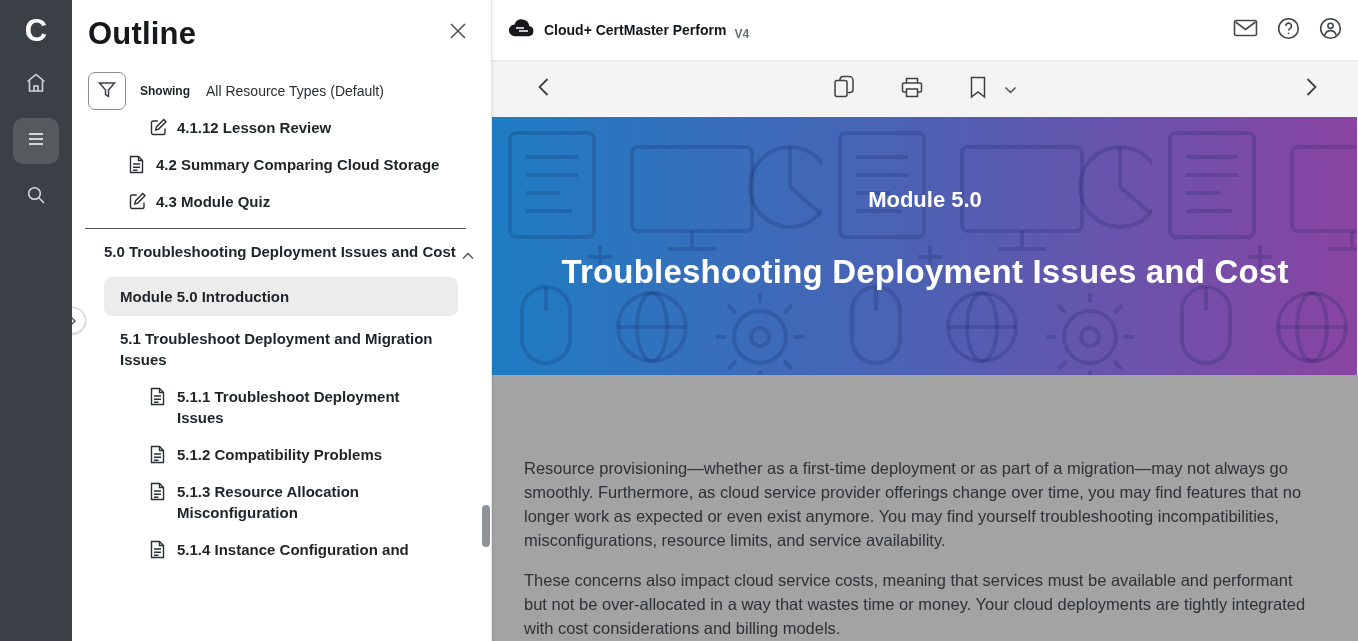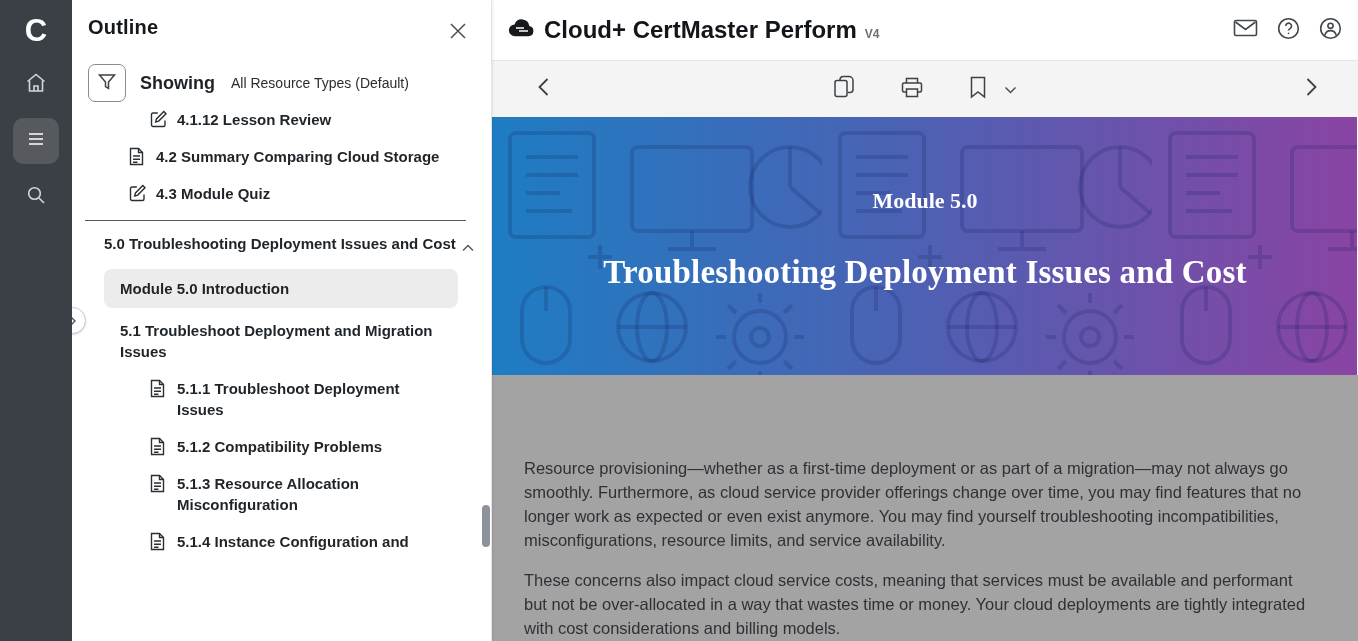--- a/index.html
+++ b/index.html
@@ -16,26 +16,26 @@
     border-radius:10px; margin-top:10px; cursor:pointer; }
   .rail-btn.selected { background:#56595e; }
   .rail-btn svg { stroke:#d3d6d8; }
 
   
   .outline { width:420px; flex:0 0 420px; background:#fff; position:relative;
     border-right:1px solid #e3e4e6; box-shadow:1px 0 3px rgba(0,0,0,.07); z-index:2;
     display:flex; flex-direction:column; }
   .outline-head { display:flex; align-items:flex-start; justify-content:space-between;
     padding:16px 24px 0 16px; }
-  .outline-title { font-size:20px; font-weight:bold; color:#15181c; letter-spacing:.2px; }
+  .outline-title { font-size:31px; font-weight:bold; color:#15181c; letter-spacing:.2px; }
   .close-btn { margin-top:6px; cursor:pointer; }
   .filter-row { display:flex; align-items:center; padding:20px 16px 0 16px; }
   .filter-btn { width:38px; height:38px; border:1px solid #888d92; border-radius:7px;
     display:flex; align-items:center; justify-content:center; background:#fff; cursor:pointer; }
-  .filter-showing { font-size:18px; font-weight:bold; color:#1f2328; margin-left:14px; }
+  .filter-showing { font-size:12px; font-weight:bold; color:#1f2328; margin-left:14px; }
   .filter-value { font-size:14px; color:#2a2e33; margin-left:16px; }
 
   .tree { margin-top:7px; flex:1; overflow:hidden; position:relative; }
   .row { display:flex; align-items:flex-start; margin-bottom:16px; cursor:pointer;
     font-size:15px; font-weight:bold; color:#1f2429; line-height:21px; }
   .row .ricon { flex:0 0 18px; margin-right:9px; margin-top:1px; display:flex; }
   .row .ricon svg { stroke:#2a2f34; }
   .row.sub { padding-left:78px; padding-right:46px; }
   .row.lesson { padding-left:57px; padding-right:46px; }
   .row.subsection { padding-left:48px; padding-right:30px; }
@@ -49,35 +49,35 @@
   .scroll-thumb { position:absolute; right:1px; top:505px; width:8px; height:42px;
     background:#8d9399; border-radius:4px; }
   .collapse-handle { position:absolute; left:-13px; top:307px; width:27px; height:27px;
     border-radius:50%; background:#fff; border:1px solid #c6c8ca; z-index:6; cursor:pointer;
     display:flex; align-items:center; justify-content:center; box-shadow:0 1px 2px rgba(0,0,0,.15); }
 
   
   .main { flex:1; display:flex; flex-direction:column; min-width:0; }
   .app-header { height:61px; background:#fff; border-bottom:1px solid #e5e6e8;
     display:flex; align-items:center; padding:0 16px 0 15px; }
-  .app-title { font-size:24px; font-weight:bold; color:#121519; margin-left:9px; }
+  .app-title { font-size:14px; font-weight:bold; color:#121519; margin-left:9px; }
   .app-version { font-size:12px; font-weight:bold; color:#6b7076; margin-left:8px; margin-top:8px; }
   .header-actions { margin-left:auto; display:flex; align-items:center; gap:19px; }
   .hbtn { cursor:pointer; display:flex; }
 
   .toolbar { height:56px; background:#f4f4f5; display:flex; align-items:center; position:relative; }
   .tb-prev { margin-left:45px; cursor:pointer; display:flex; }
   .tb-next { position:absolute; right:40px; cursor:pointer; display:flex; }
   .tb-center { position:absolute; left:50%; transform:translateX(-50%); display:flex;
     align-items:center; gap:46px; }
   .tb-bookmark-group { display:flex; align-items:center; gap:18px; }
   .tbtn { cursor:pointer; display:flex; }
 
   .banner { height:258px; position:relative; overflow:hidden; display:flex; flex-direction:column;
-    align-items:center; justify-content:center; text-align:center;font-family:Liberation Serif, serif; }
+    align-items:center; justify-content:center; text-align:center; }
   .banner-bg { position:absolute; inset:0; }
   .banner-module { position:relative; color:#fff; font-size:22px; font-weight:bold; margin-top:-14px; }
   .banner-title { position:relative; color:#fff; font-size:33px; font-weight:bold; margin-top:40px;
     letter-spacing:.2px; }
 
   .content { flex:1; background:#a3a3a3; padding:81px 40px 0 32px; overflow:hidden; }
   .content p { max-width:798px; font-size:16.5px; line-height:24px; color:#2e3136;
     margin-bottom:16px; }
 </style>
 </head>

